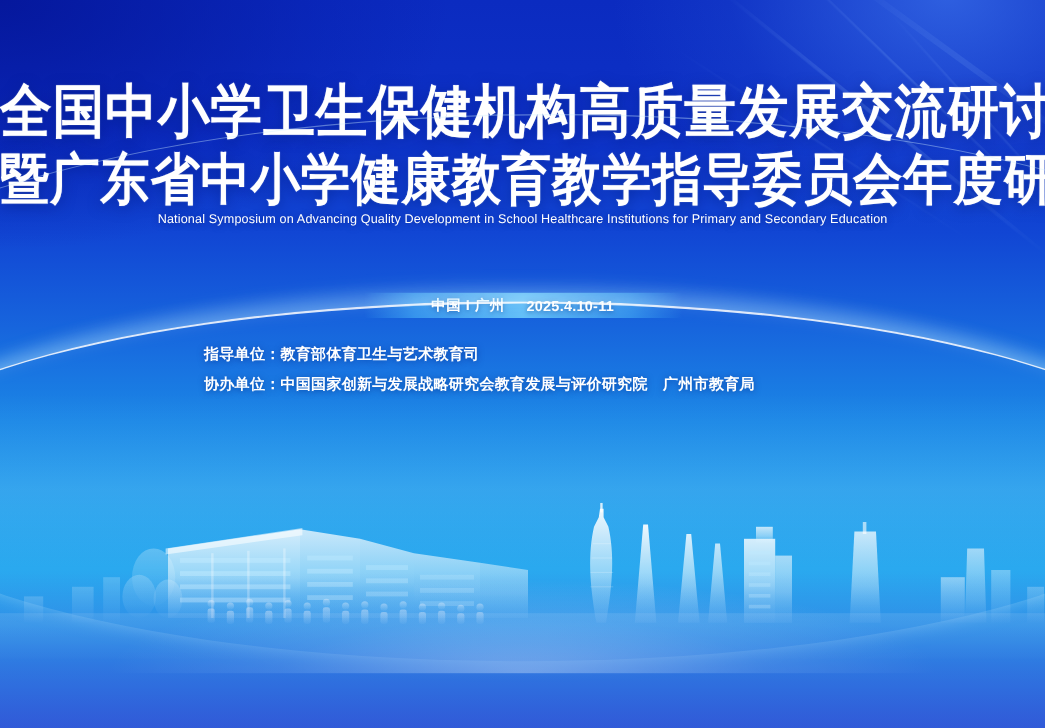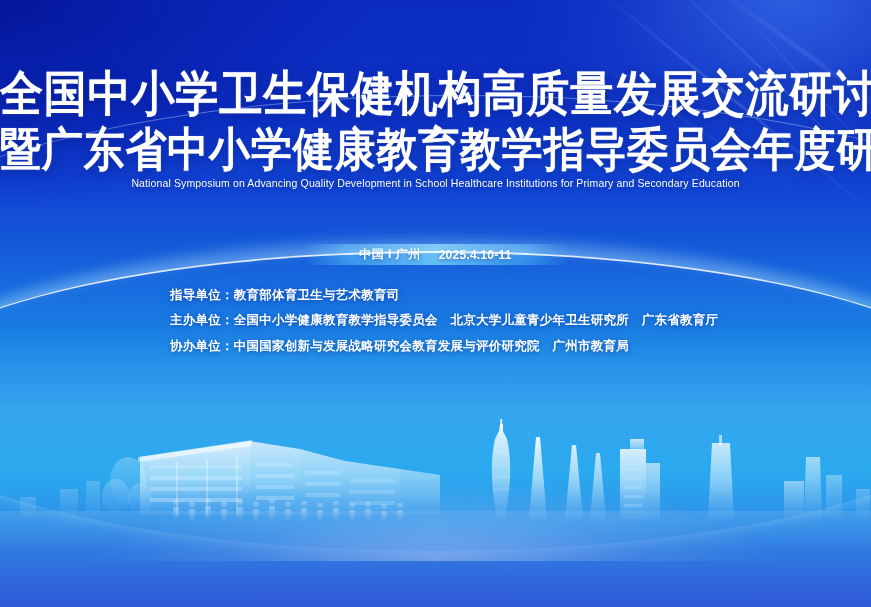--- a/index.html
+++ b/index.html
@@ -190,23 +190,20 @@
   </div>
 
   <div class="date-bar">
     <span class="loc">中国 I 广州</span>
     <span class="dt">2025.4.10-11</span>
   </div>
 
   <div class="orgs">
     <div class="org-row">
       <span class="lbl">指导单位：</span><span class="val">教育部体育卫生与艺术教育司</span>
-    </div>
-    <div class="org-row">
-      <span class="lbl">主办单位：</span><span class="val">全国中小学健康教育教学指导委员会　北京大学儿童青少年卫生研究所　广东省教育厅</span>
     </div>
     <div class="org-row">
       <span class="lbl">协办单位：</span><span class="val">中国国家创新与发展战略研究会教育发展与评价研究院　广州市教育局</span>
     </div>
   </div>
 
   <div class="skyline">
     <svg viewBox="0 0 871 130" preserveAspectRatio="none">
       <defs>
         <linearGradient id="bldg" x1="0" y1="0" x2="0" y2="1">

